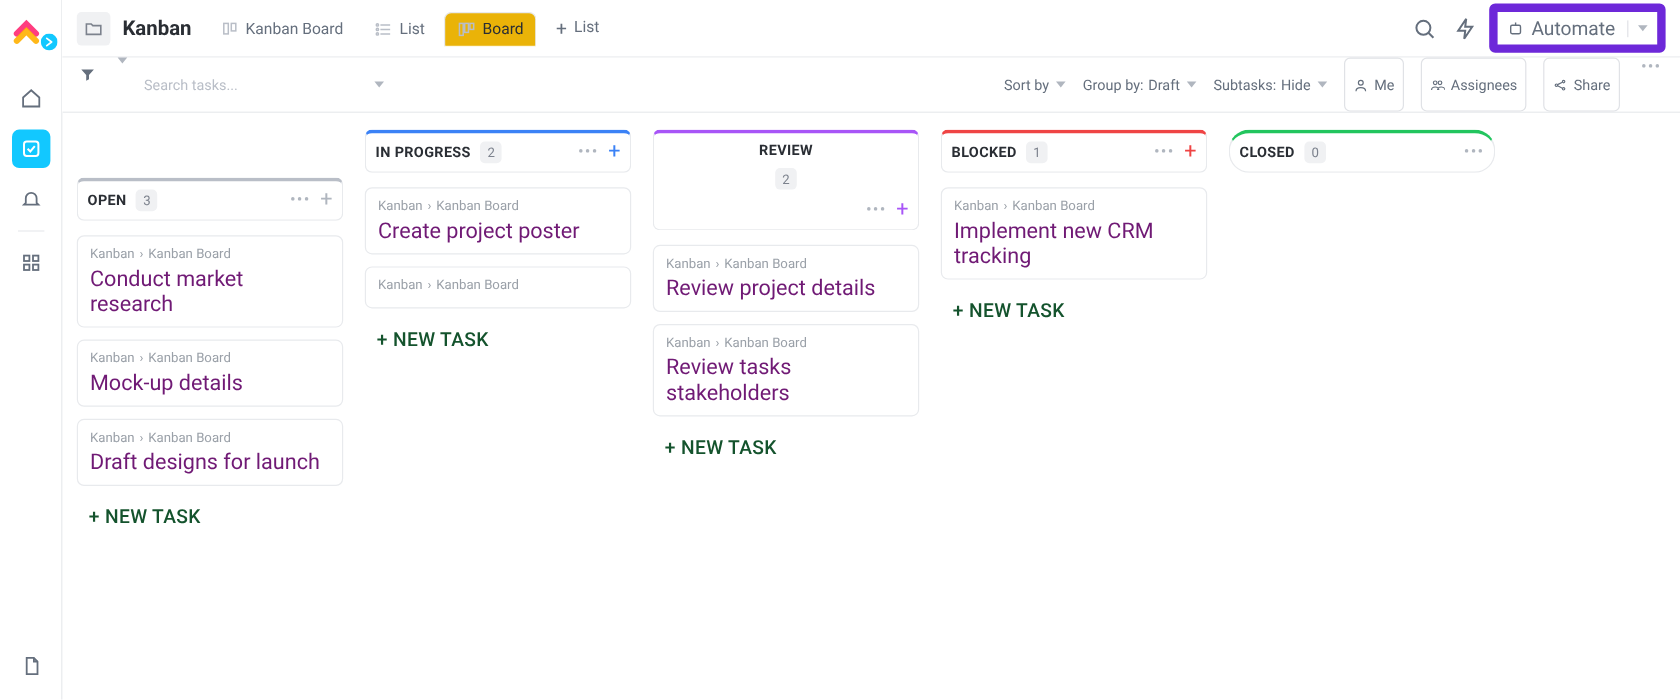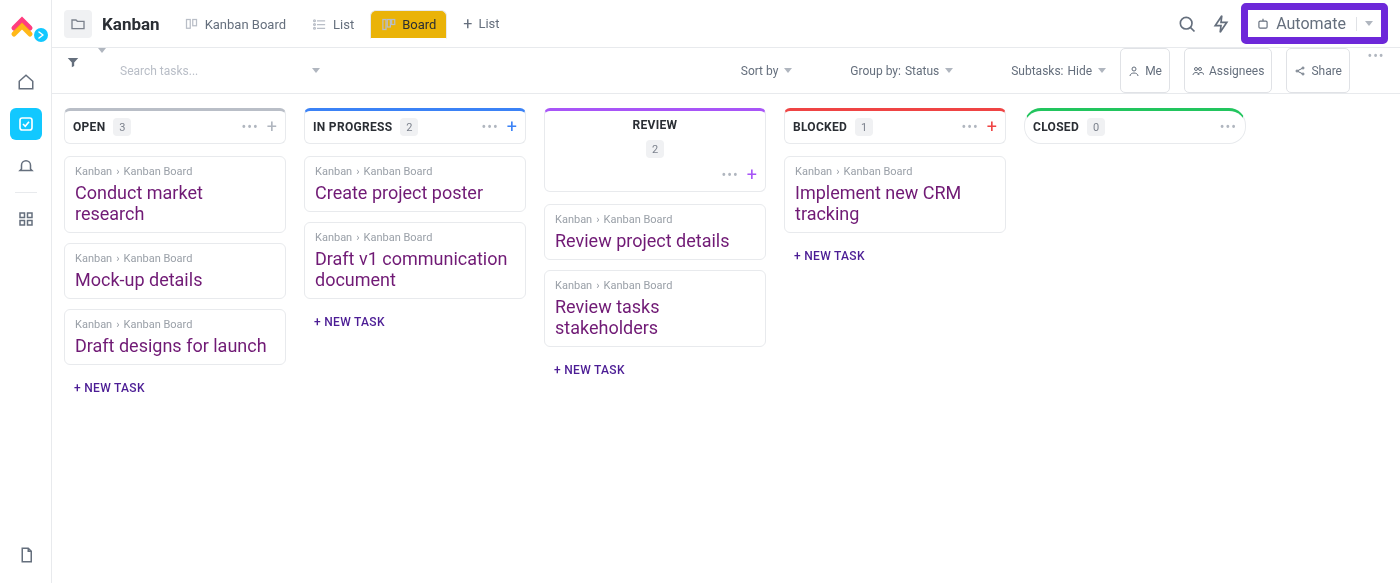--- a/index.html
+++ b/index.html
@@ -102,21 +102,21 @@
     font-size: 12px;
   }
   .filter-input {
     display: flex; align-items: center; gap: 8px;
     flex: 0 0 200px;
   }
   .filter-input .caret { color: #b9bec7; }
   .filter-placeholder { color: #b9bec7; flex:1; }
   .toolbar-spacer { flex: 1; }
   .tb-item { display: flex; align-items: center; gap: 4px; cursor: pointer; }
-  .tb-item .lbl { font-weight: 400; margin-left: 44px; }
+  .tb-item .lbl { font-weight: 400; }
   .tb-item .val { color: #656f7d; }
   .caret-dn { display:inline-block; width:0;height:0;border-left:4px solid transparent;border-right:4px solid transparent;border-top:5px solid #b0b6bf; margin-left:2px;}
   .chip-btn {
     display: flex; align-items: center; gap: 5px;
     border: 1px solid #e0e2e6; border-radius: 5px;
     padding: 4px 7px; font-size: 12px; color: #656f7d; cursor: pointer;
   }
   .tb-more { width: 24px; text-align:center; color:#b0b6bf; cursor:pointer; }
 
   
@@ -137,21 +137,21 @@
   }
   .col-hdr {
     display: flex; align-items: center; gap: 8px;
     border: 1px solid #e8eaed;
     border-top-width: 3px;
     border-radius: 6px;
     padding: 7px 8px;
     background: #fff;
     margin-bottom: 12px;
   }
-  .col-open   .col-hdr { border-top-color: #b9bec7; }
+  .col-open   .col-hdr { border-top-color: #b9bec7; margin-top: 40px; }
   .col-inprog .col-hdr { border-top-color: #3b82f6; }
   .col-review .col-hdr { border-top-color: #a855f7; flex-direction: column; }
   .col-block  .col-hdr { border-top-color: #ef4444; }
   .col-closed .col-hdr { border-top-color: #22c55e; border-radius: 17px; }
 
   .col-name { font-size: 12px; font-weight: 700; letter-spacing: .3px; color:#2a2e34; }
   .col-cnt {
     min-width: 18px; padding: 0 5px; height: 18px;
     display:flex; align-items:center; justify-content:center;
     background:#f0f1f3; border-radius:4px;
@@ -168,22 +168,22 @@
     border: 1px solid #e8eaed; border-radius: 6px;
     background:#fff; padding: 8px 10px;
     margin-bottom: 10px;
     cursor: pointer;
   }
   .card-crumb { font-size: 11px; color:#9aa0a8; margin-bottom: 4px; display:flex; align-items:center; gap:4px;}
   .card-title { font-size: 18px; color:#701a75; font-weight: 400; }
 
   .new-task {
     padding: 6px 10px;
-    font-size: 12px;
-    color:#4c1d95;
+    font-size: 16px;
+    color:#14532d;
     cursor: pointer;
     font-weight: 500;
     letter-spacing: .3px;
   }
 
   .ellip { font-size: 14px; letter-spacing: 1px; cursor:pointer; color:#b0b6bf;}
 </style>
 </head>
 <body>
 
@@ -318,21 +318,21 @@
 
   <div class="toolbar-spacer"></div>
 
   <div class="tb-item">
     <span class="lbl">Sort by</span>
     <span class="caret-dn"></span>
   </div>
 
   <div class="tb-item">
     <span class="lbl">Group by:</span>
-    <span class="val">Status</span>
+    <span class="val">Draft</span>
     <span class="caret-dn"></span>
   </div>
 
   <div class="tb-item">
     <span class="lbl">Subtasks:</span>
     <span class="val">Hide</span>
     <span class="caret-dn"></span>
   </div>
 
   <div class="chip-btn">
@@ -416,21 +416,20 @@
           <span>Kanban Board</span>
         </div>
       <div class="card-title">Create project poster</div>
     </div>
     <div class="card">
       <div class="card-crumb">
           <span>Kanban</span>
           <span>›</span>
           <span>Kanban Board</span>
         </div>
-      <div class="card-title">Draft v1 communication document</div>
     </div>
     <div class="new-task">+ NEW TASK</div>
   </div>
 
   <div class="col col-review">
     <div class="col-hdr">
       <span class="col-name">REVIEW</span>
       <span class="col-cnt">2</span>
       <div class="col-actions">
         <span class="ellip">•••</span>

